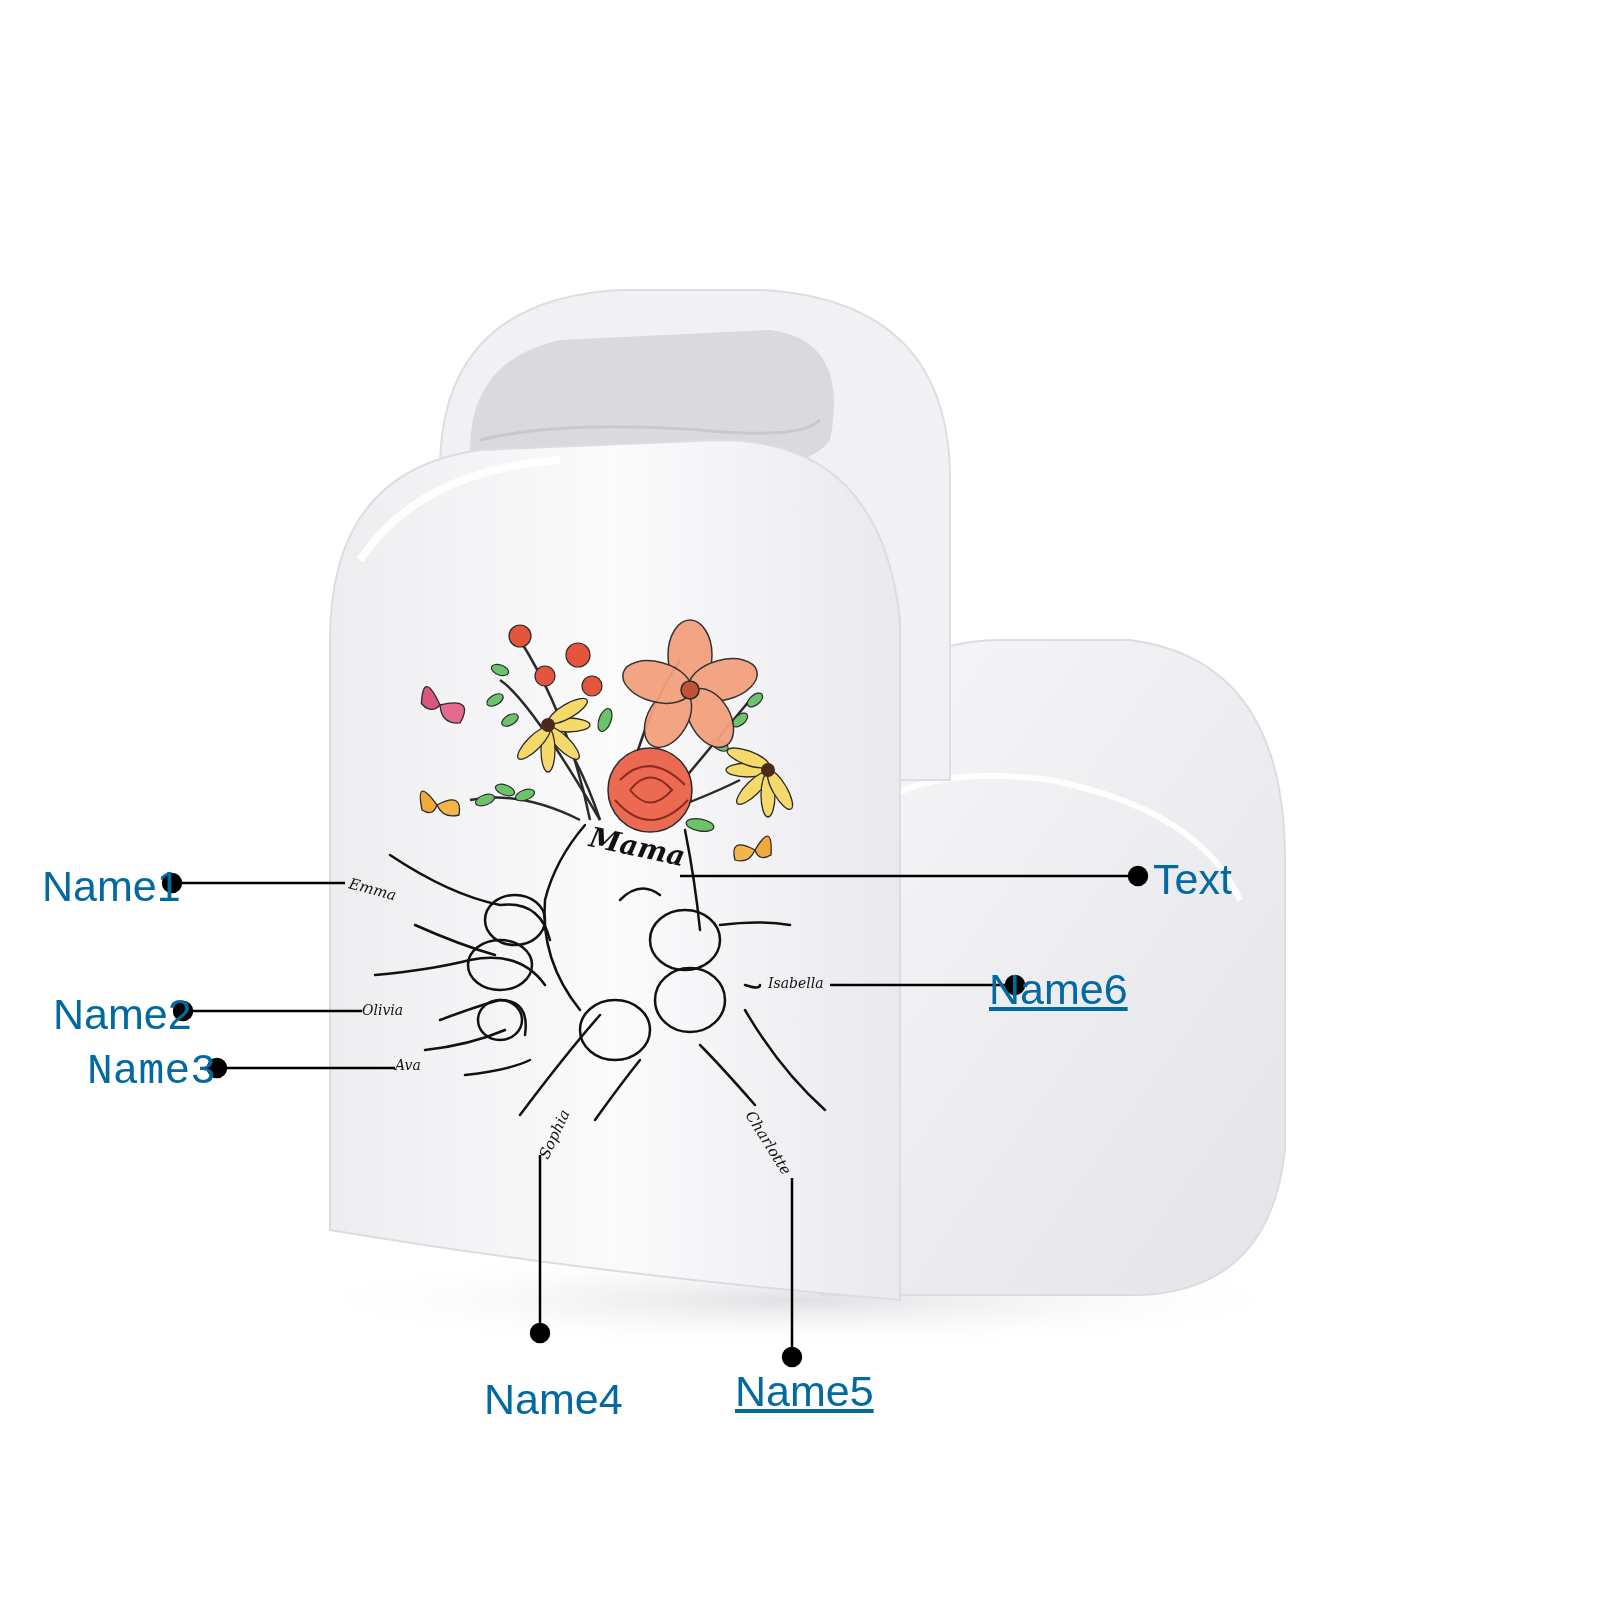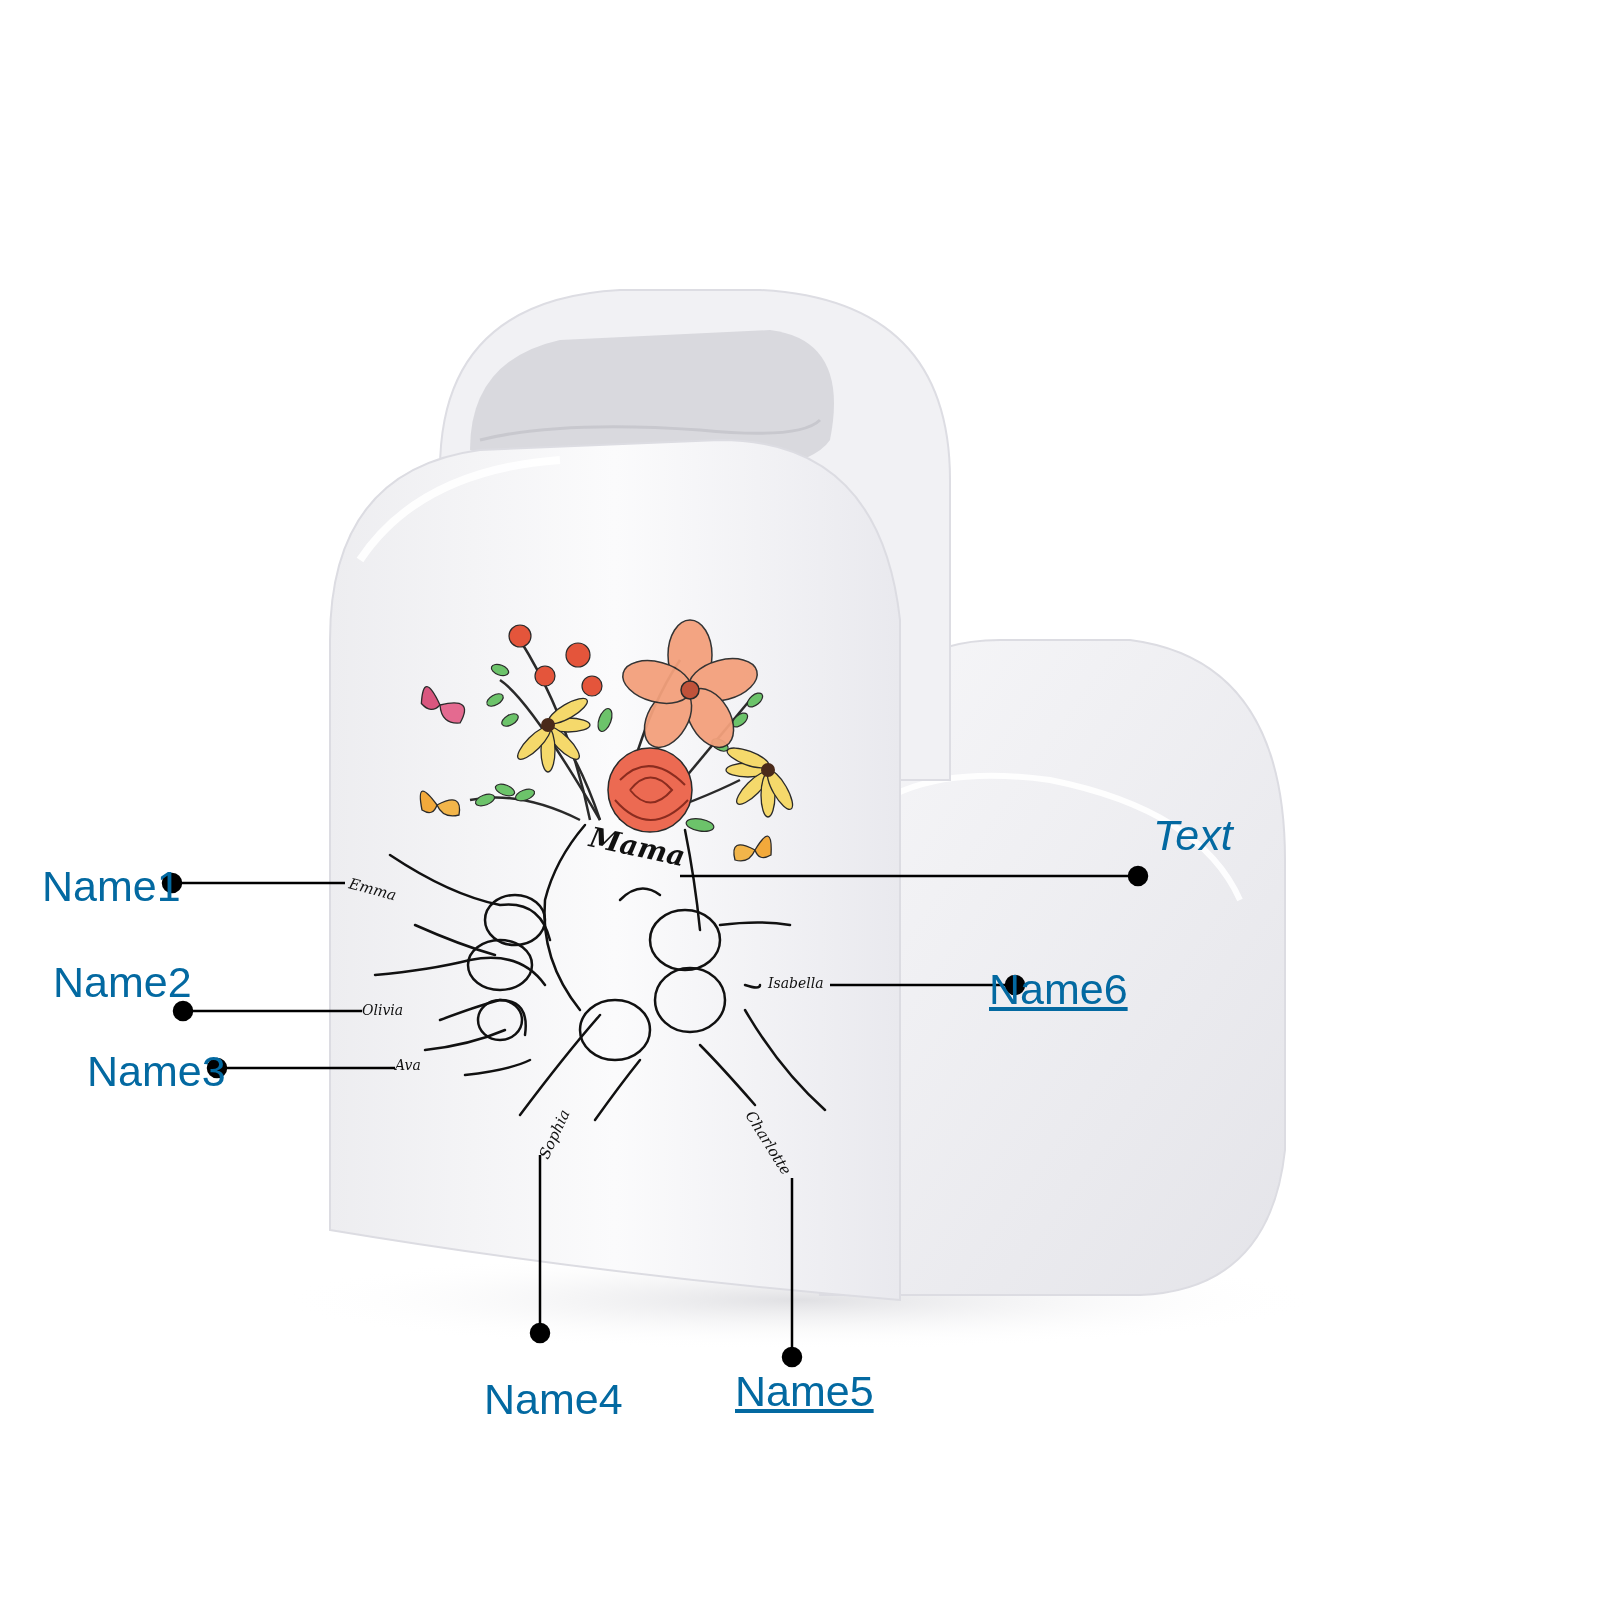--- a/index.html
+++ b/index.html
@@ -197,19 +197,19 @@
         <circle cx="792" cy="1357" r="9"></circle>
       <line x1="830" y1="985" x2="1015" y2="985"></line>
         <circle cx="1015" cy="985" r="9"></circle>
       <line x1="680" y1="876" x2="1138" y2="876"></line>
         <circle cx="1138" cy="876" r="9"></circle>
     </g>
   </svg>
 
   
   <div class="label" style="left:42px; top:865px;">Name1</div>
-  <div class="label" style="left:53px; top:961px;">Name2</div>
-  <div class="label" style="left:87px; top:1050px;">Name3</div>
+  <div class="label" style="left:53px; top:993px;">Name2</div>
+  <div class="label" style="left:87px; top:1050px;font-family:Liberation Mono, monospace;">Name3</div>
   <div class="label" style="left:484px; top:1346px;margin-top:32px;">Name4</div>
   <div class="label" style="left:735px; top:1370px;text-decoration:underline;">Name5</div>
   <div class="label" style="left:989px; top:968px;text-decoration:underline;">Name6</div>
-  <div class="label" style="left:1153px; top:814px;font-style:italic;">Text</div>
+  <div class="label" style="left:1153px; top:858px;">Text</div>
 </div>
 
 </body></html>

